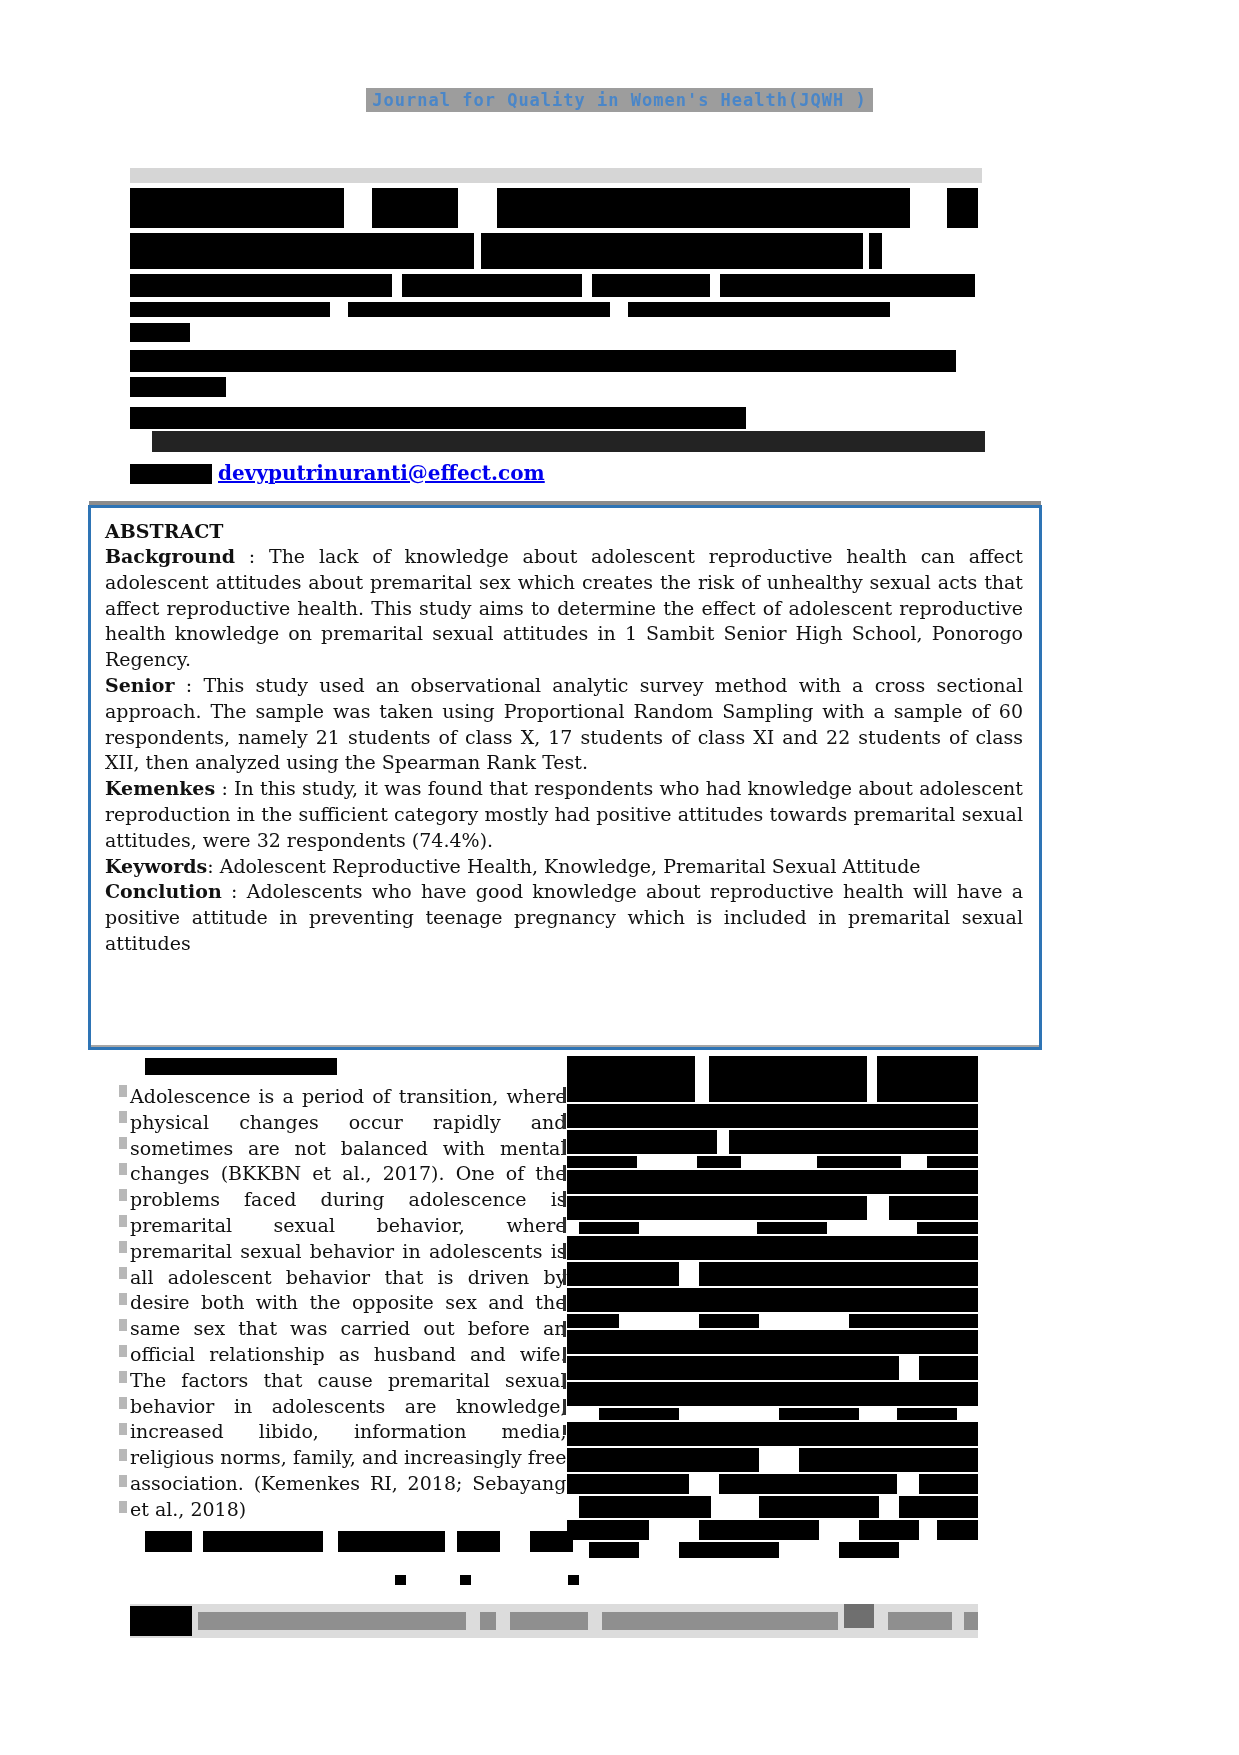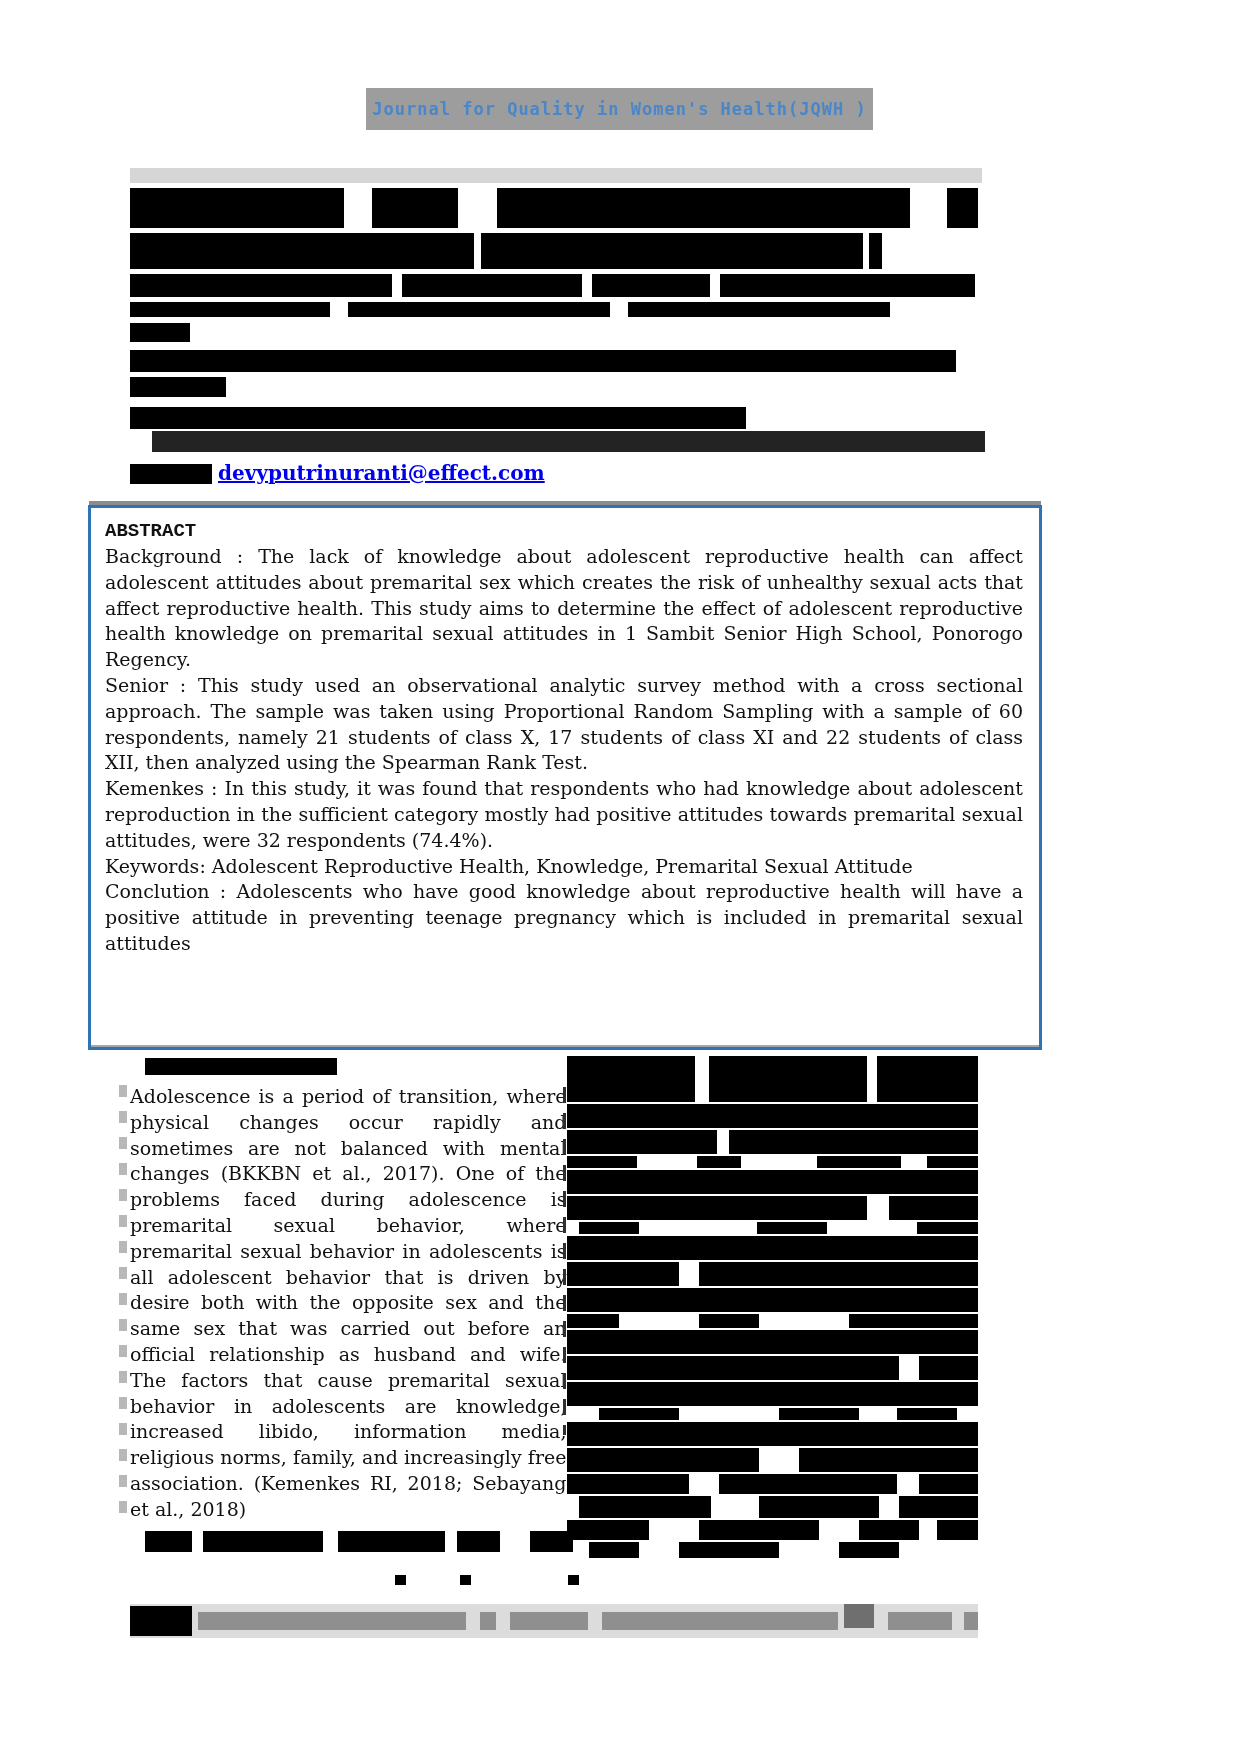--- a/index.html
+++ b/index.html
@@ -3,42 +3,42 @@
 <meta charset="utf-8">
 <style>
   html,body{margin:0;padding:0;background:#ffffff;}
   .page{position:relative;width:1239px;height:1755px;background:#ffffff;overflow:hidden;
         font-family:"DejaVu Serif","Liberation Serif",serif;color:#111;}
 
   
   .journal-header{position:absolute;top:88px;left:0;width:1239px;text-align:center;}
   .journal-header .jh{display:inline-block;background:#9d9d9d;color:#4a86c8;
       font-family:"DejaVu Sans Mono","Liberation Mono",monospace;font-weight:bold;
-      font-size:17px;letter-spacing:1px;padding:11px 6px;}
+      font-size:17px;letter-spacing:1px;padding:2px 6px;}
 
   .gray-divider{position:absolute;left:130px;top:168px;width:852px;height:15px;background:#d6d6d6;}
 
   
   .rb{position:absolute;background:#000;}
 
   .title-redactions{position:absolute;left:0;top:0;width:1239px;height:500px;}
 
   .email-line{position:absolute;left:130px;top:461px;height:26px;}
   .email-stub{position:absolute;left:0;top:3px;width:82px;height:20px;background:#000;}
   .email-link{position:absolute;left:88px;top:0;font-size:20px;font-weight:bold;
       color:#0000ee;text-decoration:underline;white-space:nowrap;}
 
   
   .abs-box{position:absolute;left:88px;top:505px;width:954px;height:545px;box-sizing:border-box;
       border:3px solid #2e74b5;background:#fff;padding:12px 16px 8px 14px;overflow:hidden;
       box-shadow:0 -5px 0 -1px #8c8c8c;}
   .abs-box::after{content:"";position:absolute;left:0;right:0;bottom:0;height:2px;background:#a6a6a6;}
-  .abs-head{font-weight:bold;font-size:19px;margin:0 0 2px 0;font-family:Liberation Mono, monospace;}
+  .abs-head{font-weight:bold;font-size:19px;margin:0 0 2px 0;}
   .abs-p{margin:0;font-size:19px;line-height:25.8px;text-align:justify;}
-  .abs-p b{font-weight:normal;}
+  .abs-p b{font-weight:bold;}
 
   
   .columns{position:absolute;left:130px;top:1056px;width:848px;display:flex;}
   .left-col{width:437px;}
   .sec-heading-redaction{width:192px;height:17px;background:#000;margin:2px 0 9px 15px;}
   .intro-p{margin:0;font-size:19px;line-height:25.8px;text-align:justify;}
   .bottom-bars{position:relative;height:26px;margin-top:6px;}
   .tiny-squares{position:relative;height:12px;margin-top:20px;}
   .right-col{position:relative;width:411px;margin-left:1px;height:506px;}
 

